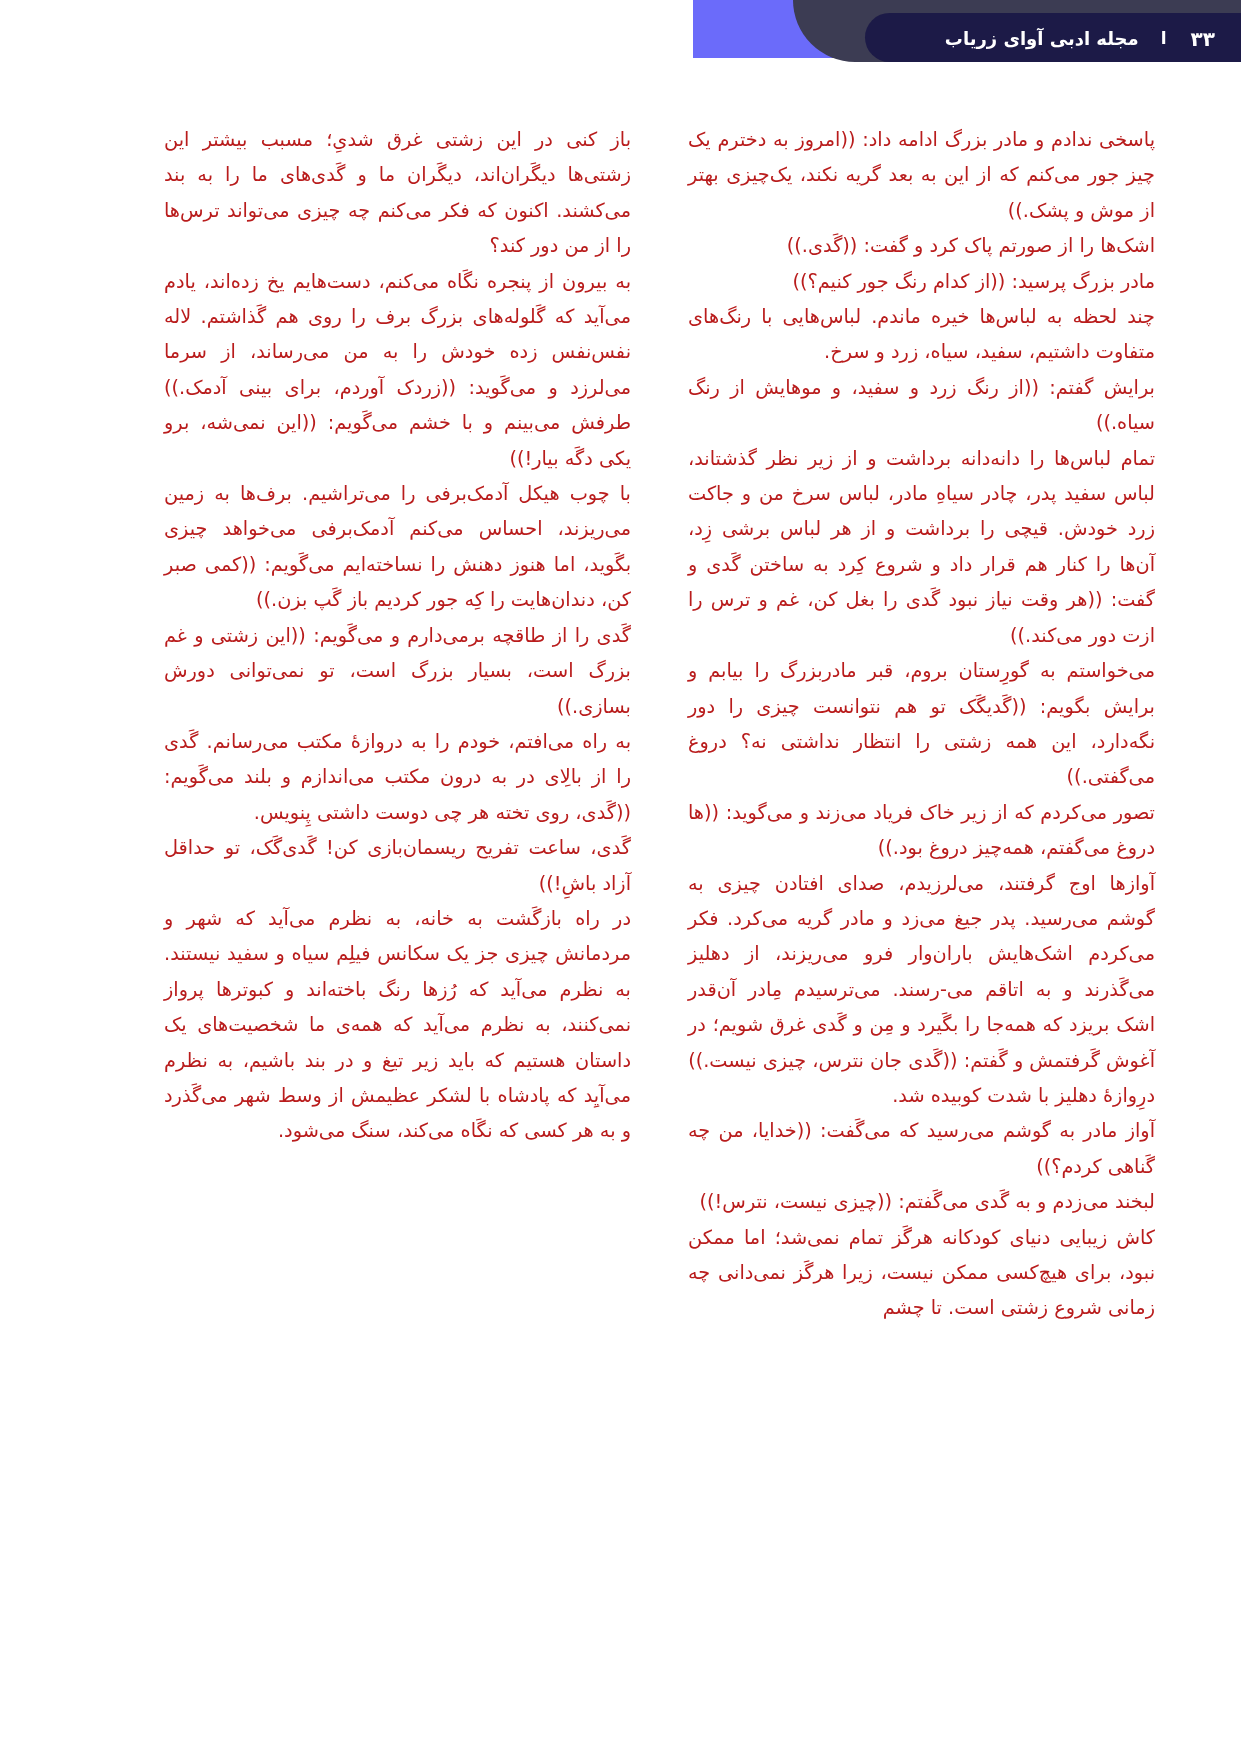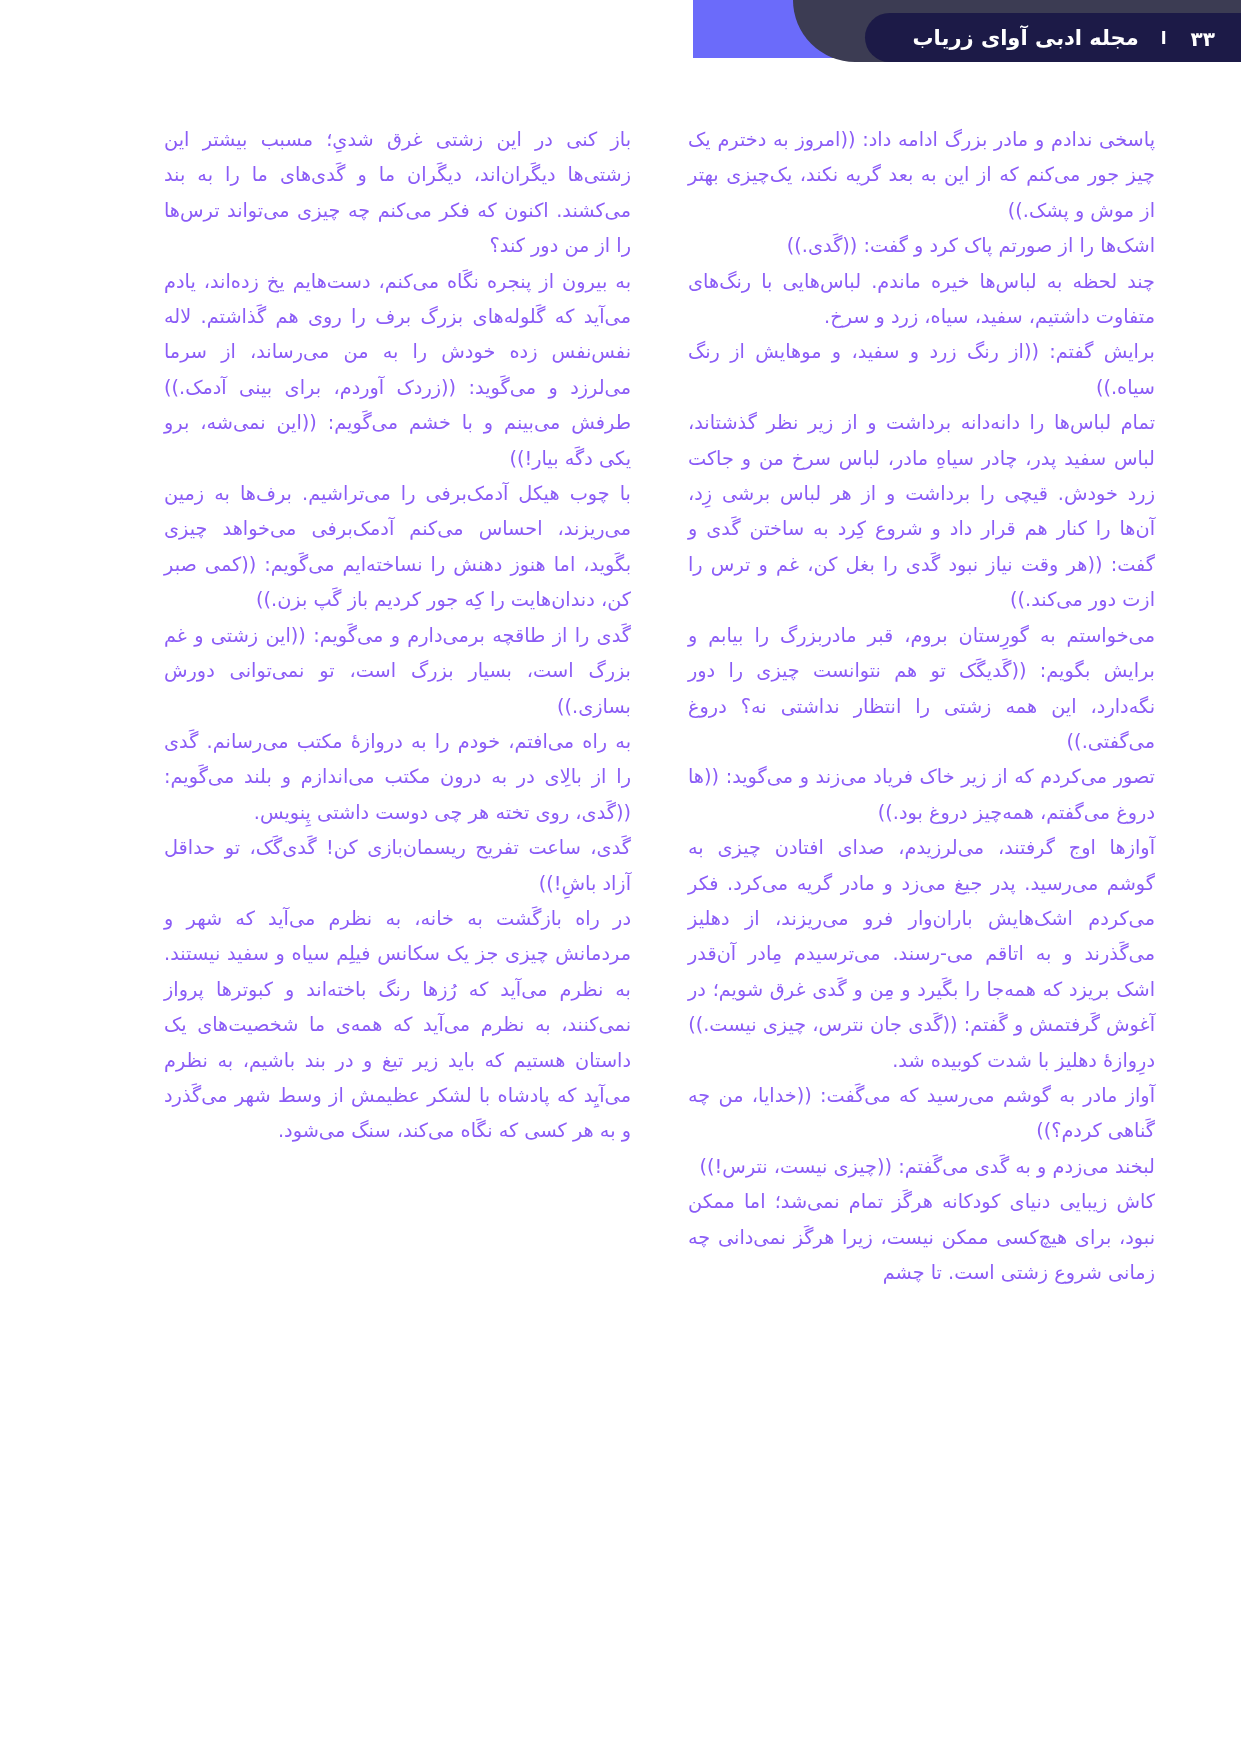--- a/index.html
+++ b/index.html
@@ -80,21 +80,21 @@
   .header-separator {
     color: #ffffff;
     font-size: 17px;
     font-weight: bold;
     margin: 0 24px 0 22px;
     line-height: 1;
     padding-top: 2px;
   }
   .header-magazine-title {
     color: #ffffff;
-    font-size: 21px;
+    font-size: 18px;
     font-weight: bold;
     line-height: 1;
     white-space: nowrap;
     padding-top: 2px;
   }
 
   
   .content-area {
     position: absolute;
     top: 122px;
@@ -116,21 +116,21 @@
 
   .para {
     margin: 0 0 0 0;
     font-family: "DejaVu Sans", "Liberation Sans", sans-serif;
     font-size: 19.3px;
     line-height: 35.4px;
     text-align: justify;
     text-justify: inter-word;
     direction: rtl;
     unicode-bidi: isolate;
-    color: #8b5cf6;
+    color: #b91c1c;
     letter-spacing: -0.1px;
   }
   .para + .para { margin-top: 0; }
 </style>
 </head>
 <body>
 
 <div class="page-header">
   <div class="header-purple-bar"></div>
   <div class="header-gray-shape"></div>
@@ -141,20 +141,21 @@
       <span class="header-magazine-title">مجله ادبی آوای زریاب</span>
     </div>
   </div>
 </div>
 
 <div class="content-area">
 
   <div class="text-column column-right">
     <p class="para">پاسخی ندادم و مادر بزرگ ادامه داد: ((امروز به دخترم یک چیز جور می‌کنم که از این به بعد گریه نکند، یک‌چیزی بهتر از موش و پشک.))</p>
     <p class="para">اشک‌ها را از صورتم پاک کرد و گفت: ((گَدی.))</p>
+    <p class="para">مادر بزرگ پرسید: ((از کدام رنگ جور کنیم؟))</p>
     <p class="para">چند لحظه به لباس‌ها خیره ماندم. لباس‌هایی با رنگ‌های متفاوت داشتیم، سفید، سیاه، زرد و سرخ.</p>
     <p class="para">برایش گفتم: ((از رنگ زرد و سفید، و موهایش از رنگ سیاه.))</p>
     <p class="para">تمام لباس‌ها را دانه‌دانه برداشت و از زیر نظر گذشتاند، لباس سفید پدر، چادر سیاهِ مادر، لباس سرخ من و جاکت زرد خودش. قیچی را برداشت و از هر لباس برشی زِد، آن‌ها را کنار هم قرار داد و شروع کِرد به ساختن گَدی و گفت: ((هر وقت نیاز نبود گَدی را بغل کن، غم و ترس را ازت دور می‌کند.))</p>
     <p class="para">می‌خواستم به گورِستان بروم، قبر مادربزرگ را بیابم و برایش بگویم: ((گَدیگَک تو هم نتوانست چیزی را دور نگه‌دارد، این همه زشتی را انتظار نداشتی نه؟ دروغ می‌گفتی.))</p>
     <p class="para">تصور می‌کردم که از زیر خاک فریاد می‌زند و می‌گوید: ((ها دروغ می‌گفتم، همه‌چیز دروغ بود.))</p>
     <p class="para">آوازها اوج گرفتند، می‌لرزیدم، صدای افتادن چیزی به گوشم می‌رسید. پدر جیغ می‌زد و مادر گریه می‌کرد. فکر می‌کردم اشک‌هایش باران‌وار فرو می‌ریزند، از دهلیز می‌گَذرند و به اتاقم می‌-رسند. می‌ترسیدم مِادر آن‌قدر اشک بریزد که همه‌جا را بگَیرد و مِن و گَدی غرق شویم؛ در آغوش گَرفتمش و گَفتم: ((گَدی جان نترس، چیزی نیست.))</p>
     <p class="para">درِوازهٔ دهلیز با شدت کوبیده شد.</p>
     <p class="para">آواز مادر به گوشم می‌رسید که می‌گَفت: ((خدایا، من چه گَناهی کردم؟))</p>
     <p class="para">لبخند می‌زدم و به گَدی می‌گَفتم: ((چیزی نیست، نترس!))</p>
     <p class="para">کاش زیبایی دنیای کودکانه هرگَز تمام نمی‌شد؛ اما ممکن نبود، برای هیچ‌کسی ممکن نیست، زیرا هرگَز نمی‌دانی چه زمانی شروع زشتی است. تا چشم</p>

